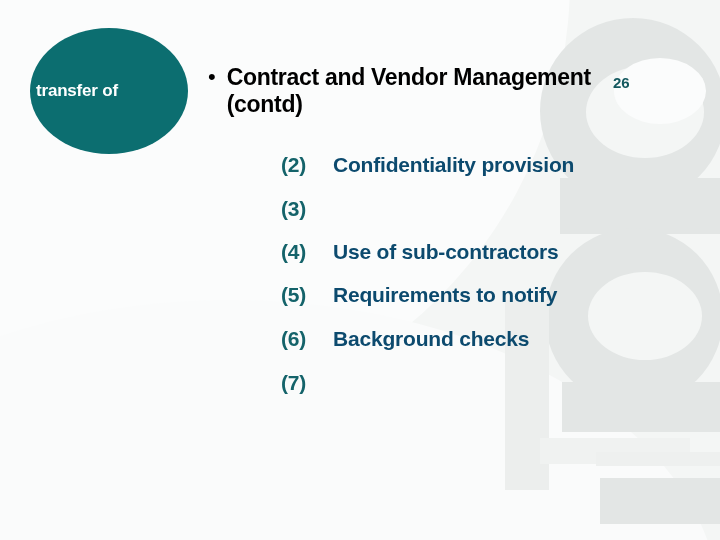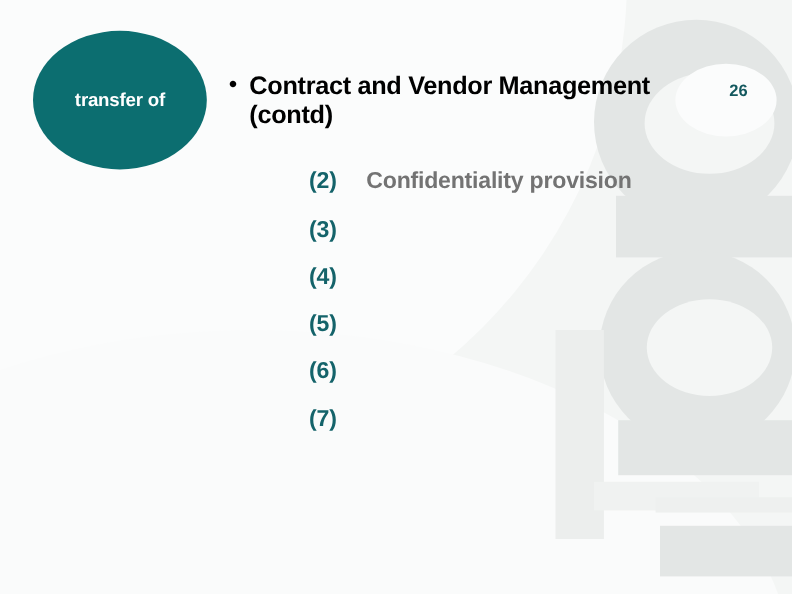--- a/index.html
+++ b/index.html
@@ -100,21 +100,20 @@
   .circle-callout {
     position: absolute;
     left: 30px;
     top: 28px;
     width: 158px;
     height: 126px;
     border-radius: 50%;
     background: #0c6e70;
     display: flex;
     align-items: center;
-    justify-content: center;
     text-align: center;
   }
   .circle-text {
     color: #ffffff;
     font-size: 17px;
     font-weight: bold;
     line-height: 1.18;
     letter-spacing: -0.2px;
     padding: 0 6px;
   }
@@ -139,21 +138,21 @@
     color: #000000;
     font-size: 23px;
     font-weight: bold;
     line-height: 1.17;
     letter-spacing: -0.3px;
   }
 
   
   .page-number {
     position: absolute;
-    left: 663px;
+    left: 613px;
     top: 74px;
     color: #13585e;
     font-size: 15px;
     font-weight: bold;
   }
 
   
   .num-list {
     position: absolute;
     left: 281px;
@@ -168,21 +167,21 @@
   .num-label {
     flex: none;
     width: 52px;
     color: #14636a;
     font-size: 21px;
     font-weight: bold;
     line-height: 1.2;
     letter-spacing: -0.2px;
   }
   .num-body {
-    color: #737373;
+    color: #0c4a6e;
     font-size: 21px;
     font-weight: bold;
     line-height: 1.22;
     letter-spacing: -0.2px;
   }
 </style>
 </head>
 <body>
 
 <div id="slide">
@@ -230,28 +229,31 @@
       <span class="num-label">(2)</span>
       <span class="num-body">Confidentiality provision</span>
     </div>
 
     <div class="num-item">
       <span class="num-label">(3)</span>
     </div>
 
     <div class="num-item">
       <span class="num-label">(4)</span>
+      <span class="num-body">Use of sub-contractors</span>
     </div>
 
     <div class="num-item">
       <span class="num-label">(5)</span>
+      <span class="num-body">Requirements to notify</span>
     </div>
 
     <div class="num-item">
       <span class="num-label">(6)</span>
+      <span class="num-body">Background checks</span>
     </div>
 
     <div class="num-item">
       <span class="num-label">(7)</span>
     </div>
 
   </div>
 
 </div>
 

